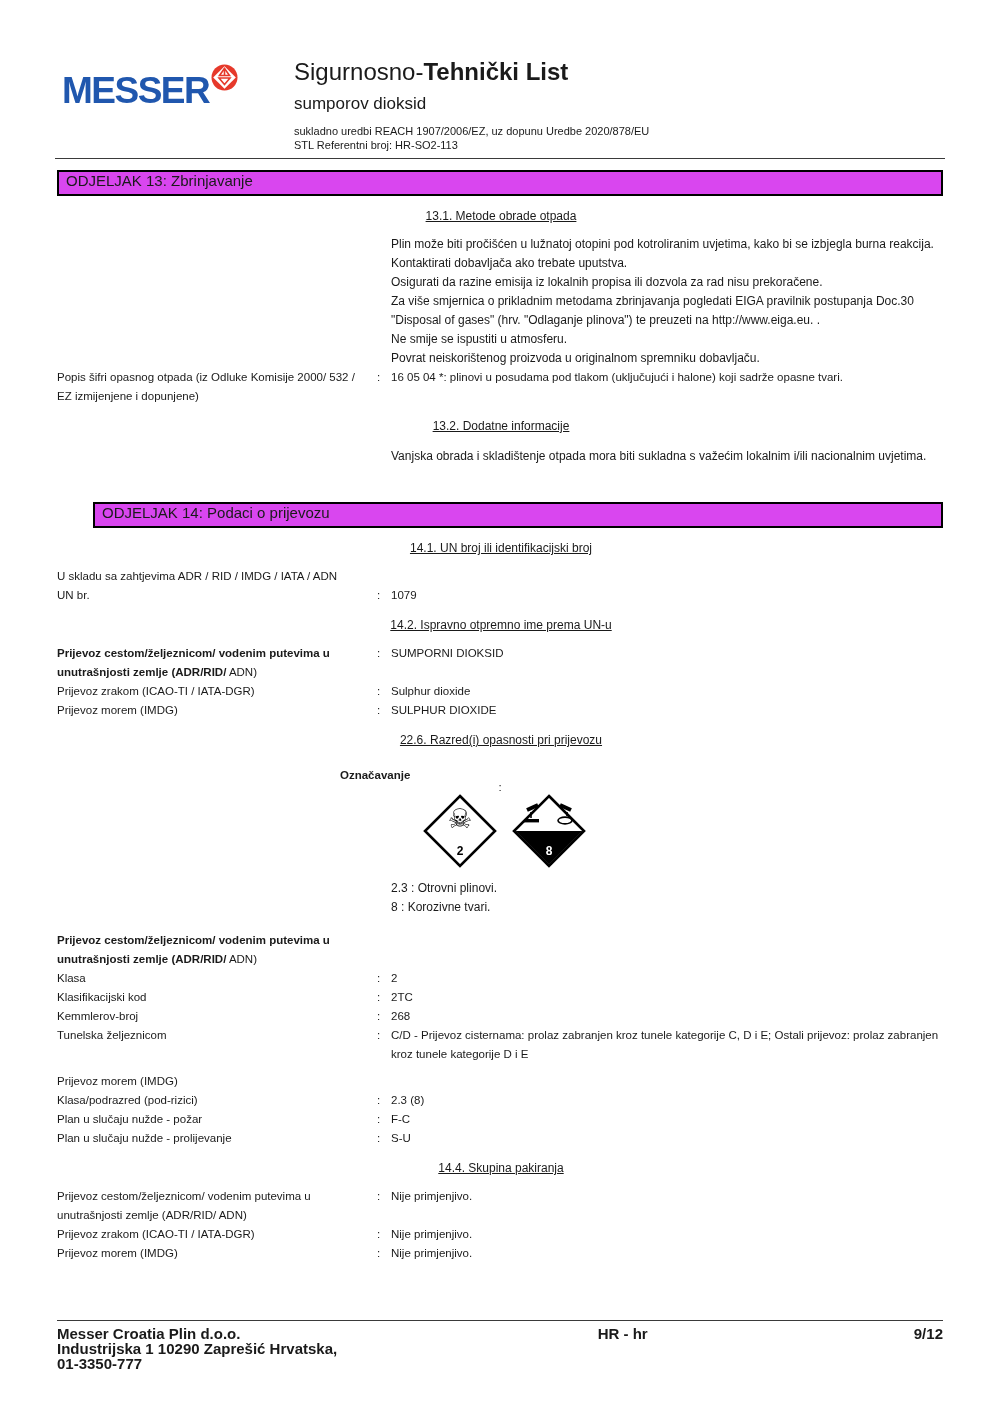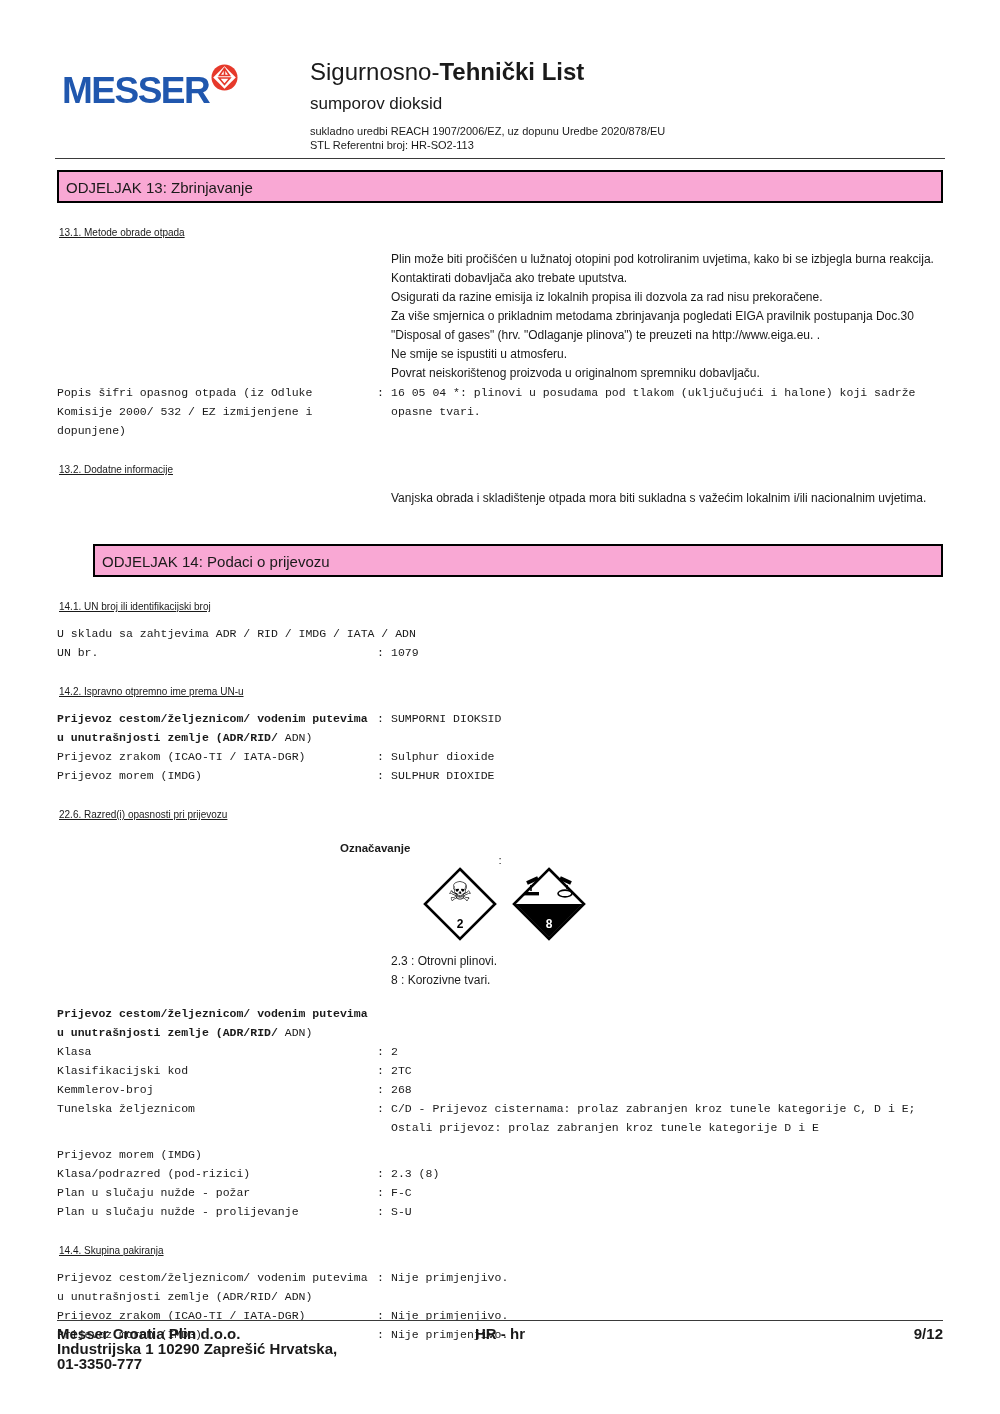--- a/index.html
+++ b/index.html
@@ -7,52 +7,52 @@
   .page {
     position:relative; width:1000px; height:1414px; margin:0 auto;
     background:#fff; color:#1a1a1a;
     font-family:"Liberation Sans", sans-serif; overflow:hidden;
   }
   
   .header { position:relative; height:158px; }
   .logo-wrap { position:absolute; left:62px; top:70px; white-space:nowrap; }
   .logo-text { font-size:37px; font-weight:bold; color:#2057ae; letter-spacing:-1.5px; vertical-align:middle; }
   .brand-icon { display:inline-block; vertical-align:top; margin:-6px 0 0 2px; }
-  .titleblock { position:absolute; left:310px; top:58px; }
+  .titleblock { position:absolute; left:294px; top:58px; }
   .doc-title { font-size:24px; font-weight:normal; }
   .doc-title b { font-weight:bold; }
   .doc-product { font-size:17px; margin-top:8px; }
   .doc-reg { font-size:11px; margin-top:10px; line-height:14px; }
   .rule { border-top:1px solid #3a3a3a; margin:0 55px; }
   
   .content { padding:0 57px; }
   .section-box {
-    margin-top:11px; border:2px solid #000; background:#f9a8d4;
-    font-size:15px; padding:7px 7px 5px 7px;
+    margin-top:11px; border:2px solid #000; background:#d946ef;
+    font-size:15px; padding:0 7px 5px 7px;
   }
   .subsection {
-    font-size:10px; text-decoration:underline; margin-top:24px; margin-left:2px;
-  }
-  .row { display:flex; font-size:11.5px; line-height:19px;font-family:Liberation Mono, monospace; }
+    font-size:12px; text-decoration:underline; margin-top:13px; margin-left:2px;text-align:center;
+  }
+  .row { display:flex; font-size:11.5px; line-height:19px; }
   .row .lbl { width:320px; flex:none; padding-right:6px; }
   .row .colon { width:14px; flex:none; }
   .row .val { flex:1; }
   .bold { font-weight:bold; }
   .indent-val { margin-left:334px; font-size:12px; line-height:19px; }
   .mt12 { margin-top:12px; } .mt14 { margin-top:14px; } .mt8 { margin-top:8px; }
   .diamond-row { display:flex; align-items:center; margin-top:22px;flex-direction:column; }
   .diamonds { display:flex; gap:13px; margin-left:8px; }
   
   .footer {
     position:absolute; left:57px; right:57px; top:1320px;
     border-top:1px solid #3a3a3a; padding-top:5px;
     display:flex; font-size:15px; line-height:15px;font-weight:bold;
   }
   .footer .f-left { flex:1; }
-  .footer .f-center { flex:1; text-align:center; }
+  .footer .f-center { flex:1; text-align:right; }
   .footer .f-right { flex:1; text-align:right; }
 </style>
 </head>
 <body>
 
 <div class="page">
 
   <div class="header">
     <div class="logo-wrap">
       <span class="logo-text">MESSER</span><span class="brand-icon"><svg width="27" height="27" viewBox="0 0 27 27">

